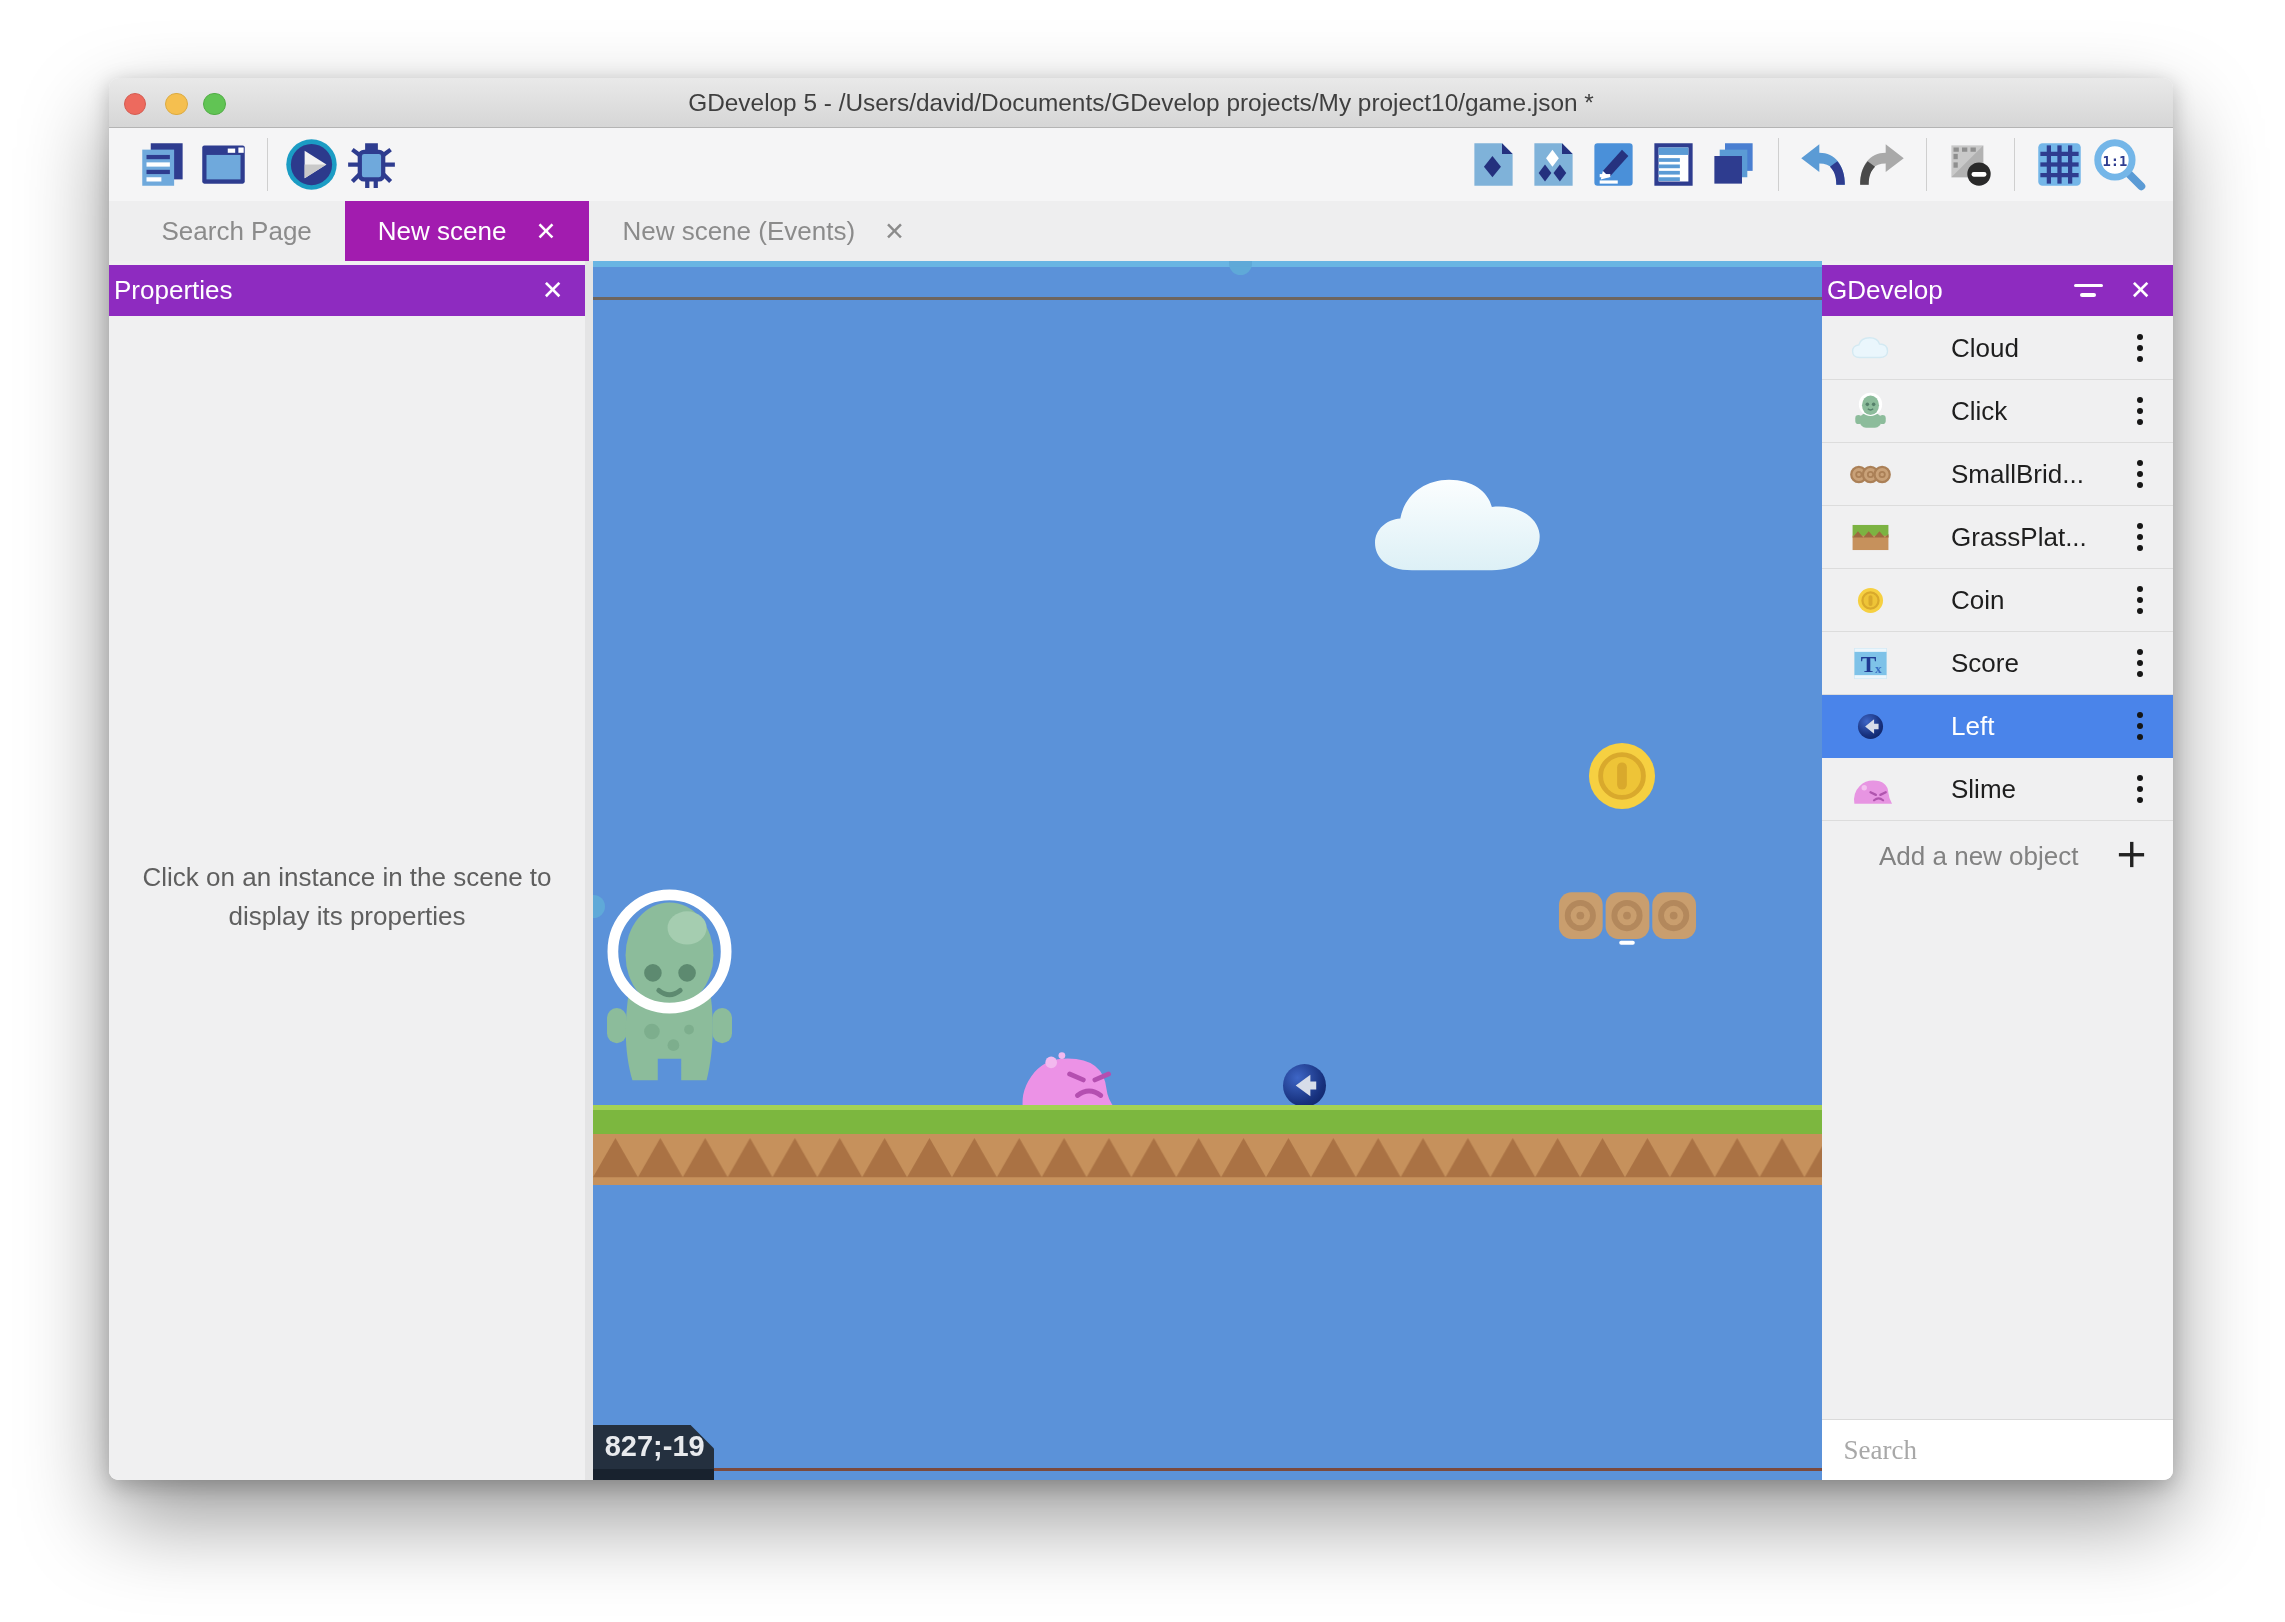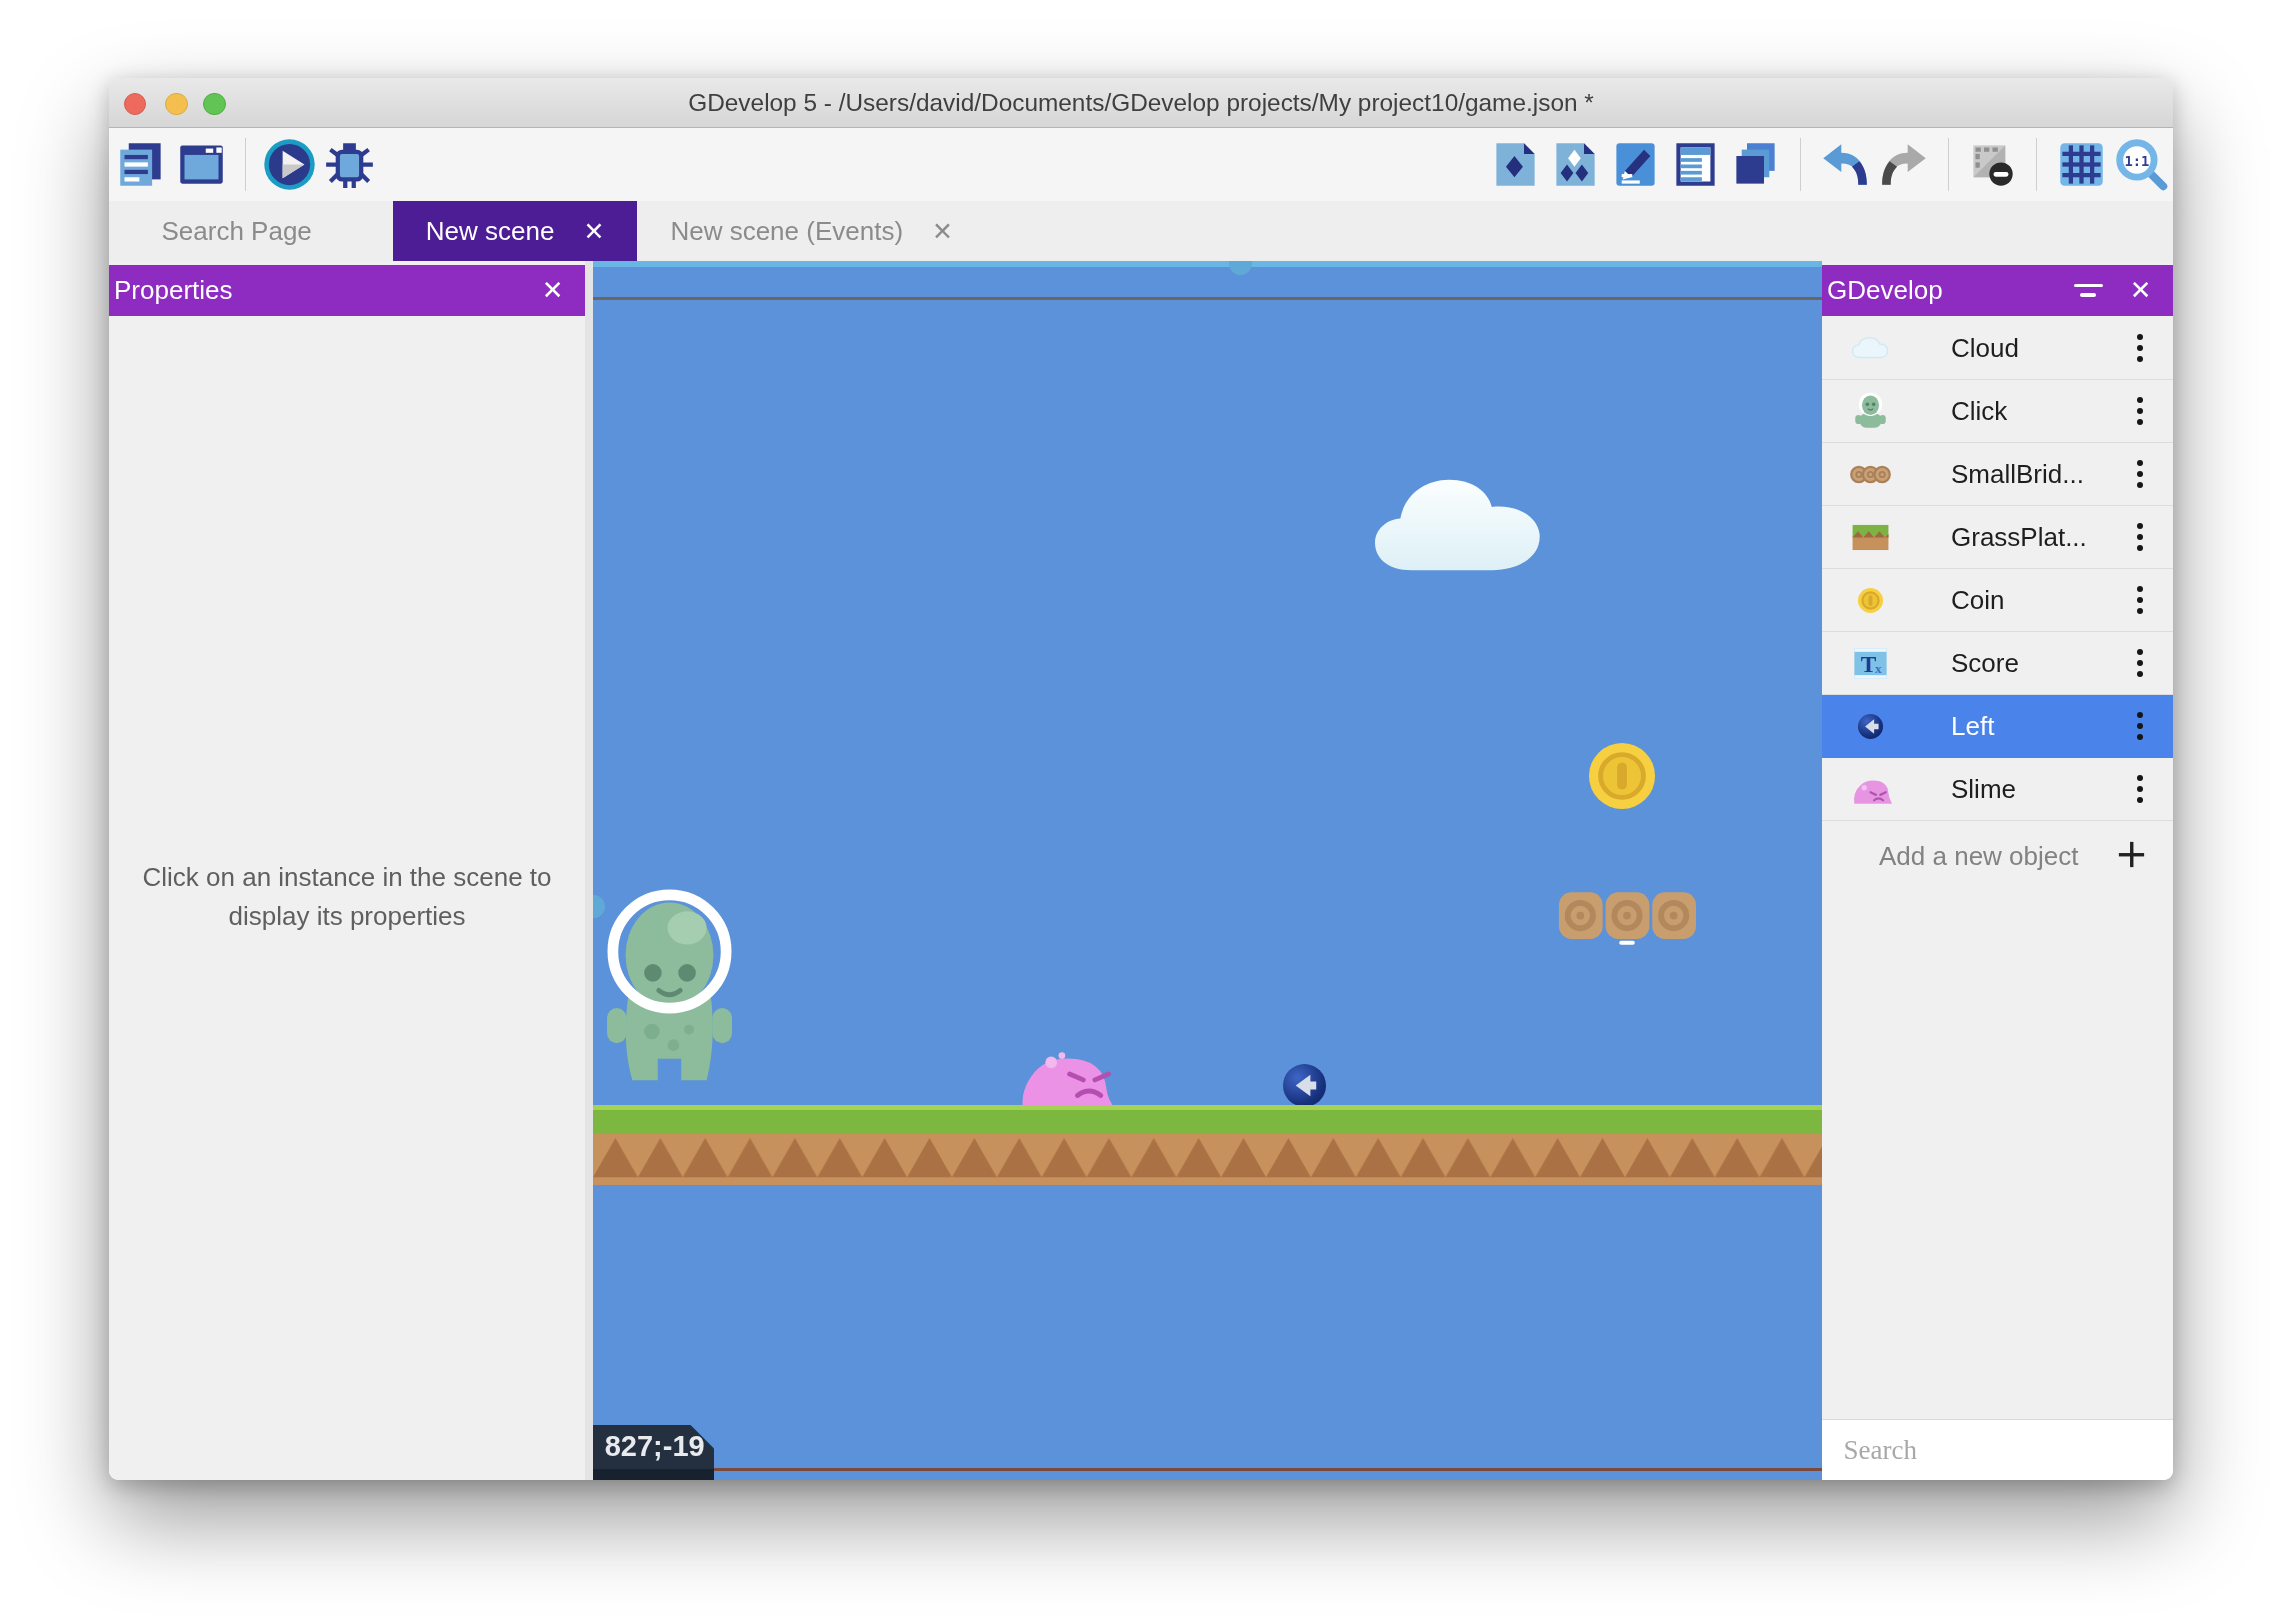--- a/index.html
+++ b/index.html
@@ -26,37 +26,37 @@
   .tl.red{left:14.6px;background:#ed6a5e;border:1px solid #d45d52;}
   .tl.yellow{left:56px;background:#f5bf4f;border:1px solid #dcab41;}
   .tl.green{left:94px;background:#61c454;border:1px solid #52ad46;}
   .title-text{
     position:absolute;left:0;right:0;top:0;height:49px;line-height:49px;
     text-align:center;font-size:24.4px;color:#3f3f3f;white-space:nowrap;
   }
   
   .toolbar{
     position:absolute;left:0;top:50px;right:0;height:73px;background:#f5f5f6;
-    display:flex;align-items:center;padding:0 2px;box-sizing:border-box;
+    display:flex;align-items:center;padding:0 24px;box-sizing:border-box;
   }
   .tbtn{width:60px;height:60px;display:flex;align-items:center;justify-content:center;flex:0 0 auto;}
   .tbtn svg{display:block;}
   .tsep{width:1px;height:53px;background:#cfcfcf;margin:0 13.7px;flex:0 0 auto;}
   .tspacer{flex:1 1 auto;}
   
   .tabbar{
     position:absolute;left:0;top:123px;right:0;height:60px;background:#eeeeef;
     display:flex;align-items:stretch;padding-left:19.5px;
   }
   .tab{
     display:flex;align-items:center;padding:0 33px;font-size:26px;color:#8b8b8b;
     white-space:nowrap;
   }
   .tab .x{margin-left:29px;font-size:25px;color:#8b8b8b;}
-  .tab.active{background:#4c1d95;color:#ffffff;margin-left:48px;}
+  .tab.active{background:#a21caf;color:#ffffff;}
   .tab.active .x{color:#ffffff;}
   
   .content{position:absolute;left:0;top:183px;right:0;bottom:0;background:#f6f6f7;}
   .panel-header{
     position:absolute;left:0;right:0;top:3.9px;height:51px;background:#8e2bc0;
     display:flex;align-items:center;color:#fff;font-size:26px;
   }
   .panel-header .ph-title{padding-left:5px;flex:1;}
   .panel-header .ph-x{padding:0 21.5px;font-size:26px;}
   

